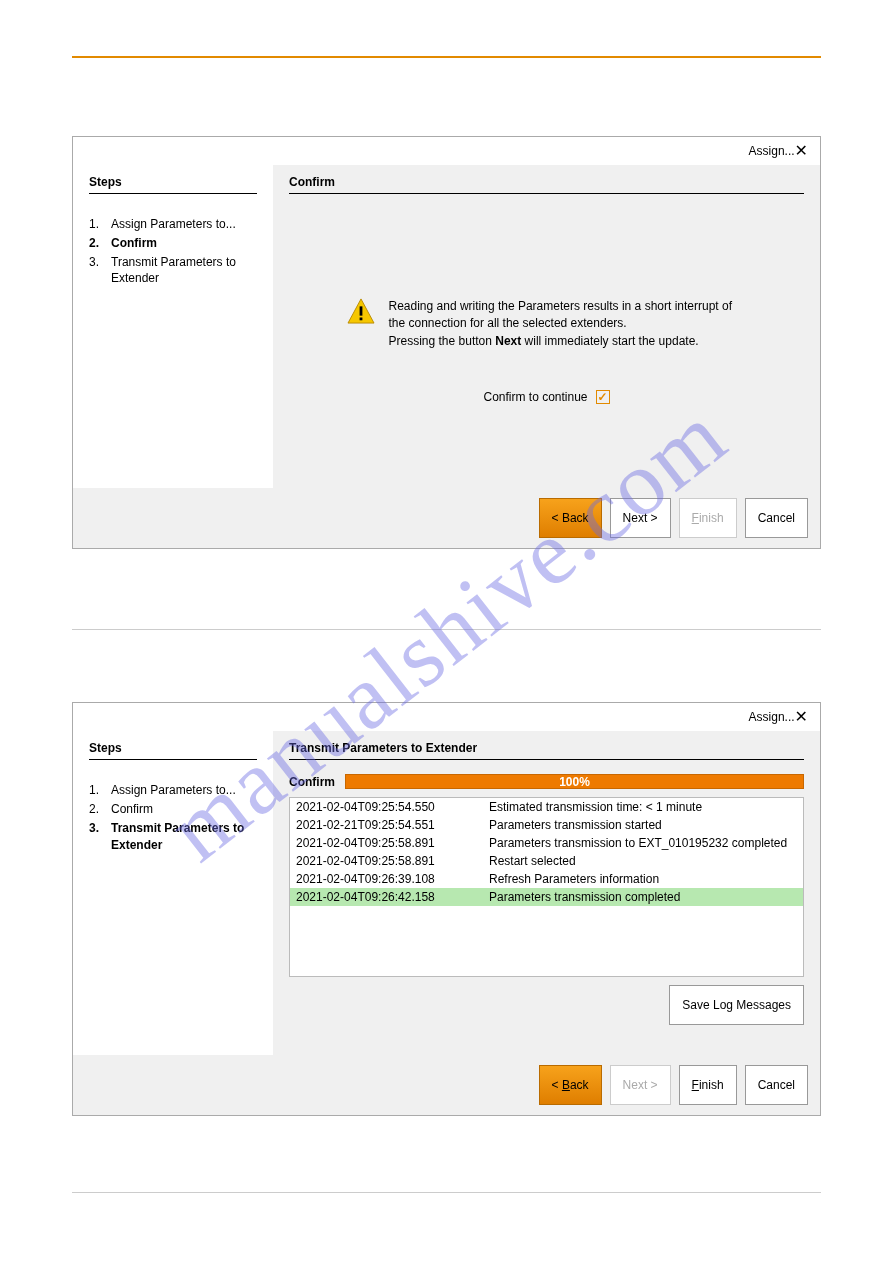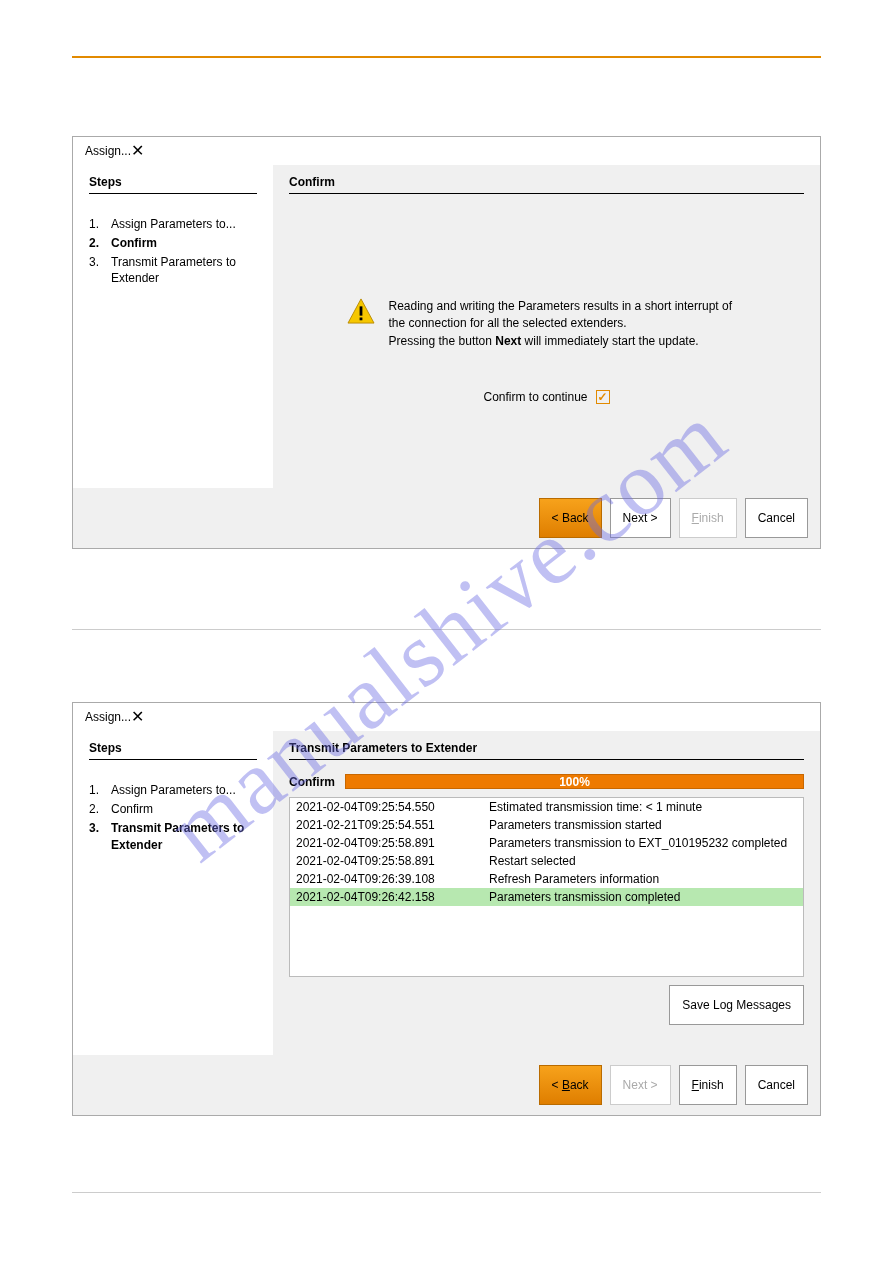--- a/index.html
+++ b/index.html
@@ -3,21 +3,21 @@
 <meta charset="utf-8">
 <style>
   * { box-sizing: border-box; }
   body { margin: 0; font-family: Arial, Helvetica, sans-serif; font-size: 12px; color: #000; background: #fff; position: relative; }
   .page { width: 893px; height: 1263px; position: relative; padding: 56px 72px 0; }
   .top-rule { height: 2px; background: #e28a00; width: 100%; margin-bottom: 78px; }
   .bottom-rule { height: 1px; background: #ccc; position: absolute; left: 72px; right: 72px; bottom: 70px; }
   .watermark { position: absolute; left: 50%; top: 50%; transform: translate(-50%,-50%) rotate(-38deg); font-size: 92px; color: rgba(104,104,226,0.42); font-family: Georgia, 'Times New Roman', serif; letter-spacing: 2px; pointer-events: none; z-index: 5; white-space: nowrap; }
 
   .dialog { border: 1px solid #aaa; background: #fff; margin: 0 0 80px 0; position: relative; }
-  .dialog-titlebar { display:flex; justify-content:flex-start; align-items:center; padding: 6px 12px; }
+  .dialog-titlebar { display:flex; justify-content:flex-end; align-items:center; padding: 6px 12px; }
   .dialog-title { font-size: 12px; }
   .close-x { font-size: 16px; cursor: pointer; font-weight: 400; line-height:1; }
   .dialog-body { display: flex; align-items: stretch; }
   .steps-pane { width: 200px; background:#fff; padding: 10px 16px 14px; }
   .steps-header { font-weight: bold; font-size: 12px; border-bottom: 1px solid #000; padding-bottom: 4px; margin-bottom: 22px; }
   .steps-list { list-style: none; margin: 0; padding: 0; }
   .steps-list li { display:flex; gap:8px; margin-bottom: 2px; line-height:1.4; }
   .steps-list .num { min-width:14px; }
   .steps-list .bold { font-weight: bold; }
 

